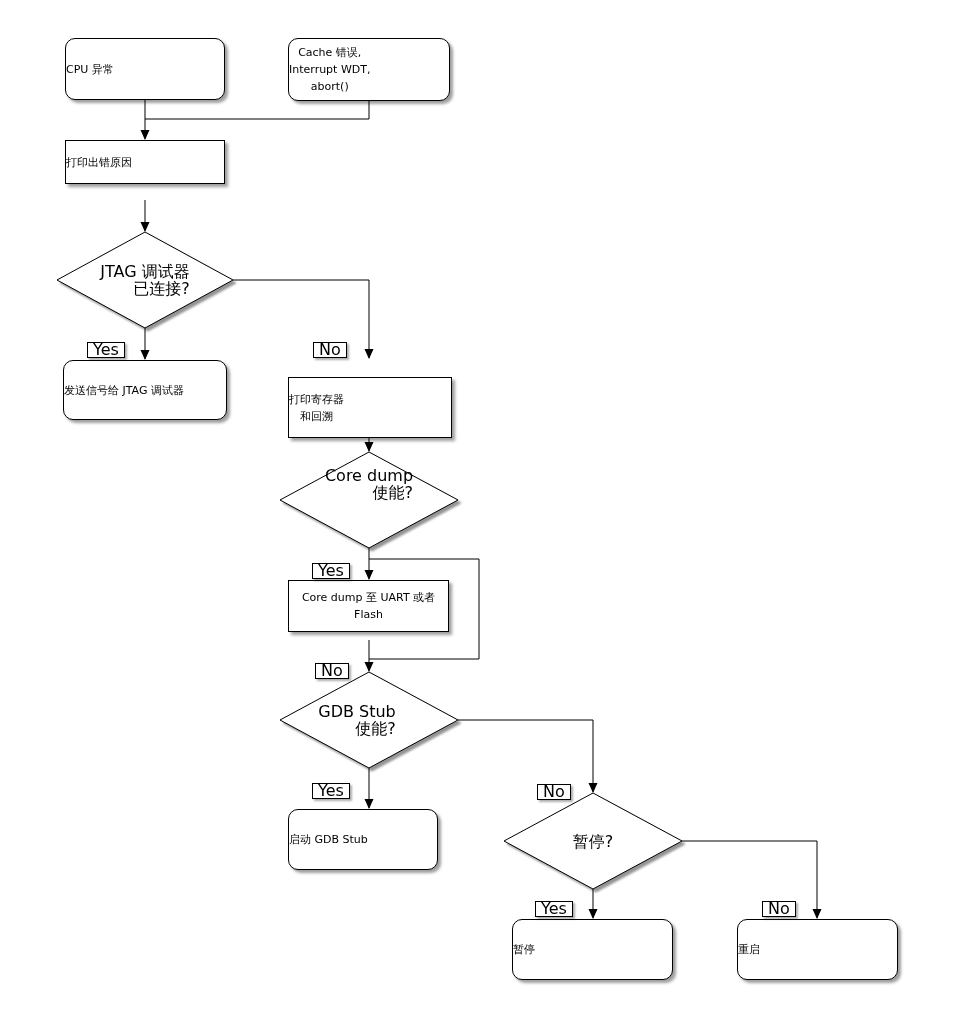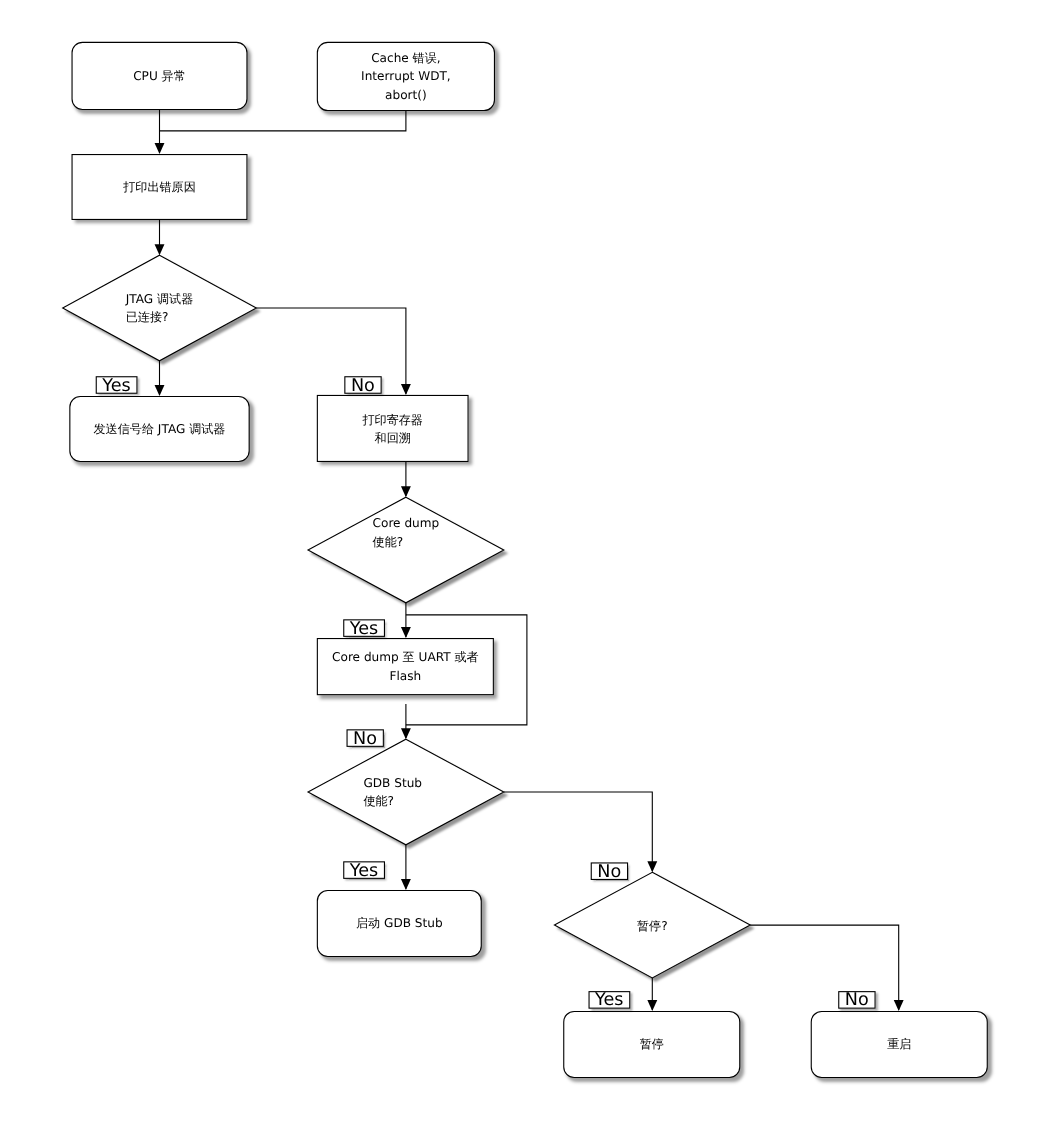--- a/index.html
+++ b/index.html
@@ -3,30 +3,30 @@
 <meta charset="utf-8">
 <style>
   html,body{margin:0;padding:0;background:#ffffff;}
   .canvas{
     position:relative;width:960px;height:1020px;background:#ffffff;
     font-family:"DejaVu Sans","Liberation Sans",sans-serif;overflow:hidden;
   }
   .layer{position:absolute;left:0;top:0;}
   .node{
     position:absolute;box-sizing:border-box;background:#ffffff;border:1px solid #000;
-    display:flex;align-items:center;justify-content:center;text-align:center;
+    display:flex;align-items:center;justify-content:flex-start;text-align:center;
     box-shadow:3px 3px 3px rgba(0,0,0,0.38);
   }
   .node.terminator{border-radius:10px;}
   .node span{
     font-size:11px;line-height:17px;color:#000;white-space:pre-line;
   }
   .dlabel{
     position:absolute;display:flex;align-items:center;justify-content:center;
-    text-align:left;font-size:11px;line-height:17px;color:#000;white-space:pre-line;
+    text-align:right;font-size:16px;line-height:17px;color:#000;white-space:pre-line;
     pointer-events:none;
   }
   .badge{
     position:absolute;box-sizing:border-box;background:#ffffff;border:1px solid #000;
     font-size:16px;line-height:14px;height:16px;padding:0 5px;color:#000;
     box-shadow:2px 2px 2px rgba(0,0,0,0.32);
   }
 </style>
 </head>
 <body>
@@ -81,29 +81,29 @@
   <div class="node terminator" style="left:65px;top:38px;width:160px;height:62px">
     <span>CPU 异常</span>
   </div>
 
   <div class="node terminator" style="left:288px;top:38px;width:162px;height:63px">
     <span>Cache 错误,
 Interrupt WDT,
 abort()</span>
   </div>
 
-  <div class="node process" style="left:65px;top:140px;width:160px;height:60px">
+  <div class="node process" style="left:65px;top:140px;width:160px;height:44px">
     <span>打印出错原因</span>
   </div>
 
   <div class="node terminator" style="left:63px;top:360px;width:164px;height:60px">
     <span>发送信号给 JTAG 调试器</span>
   </div>
 
-  <div class="node process" style="left:288px;top:359px;width:138px;height:61px">
+  <div class="node process" style="left:288px;top:377px;width:164px;height:61px">
     <span>打印寄存器
 和回溯</span>
   </div>
 
   <div class="node process" style="left:288px;top:580px;width:161px;height:52px">
     <span>Core dump 至 UART 或者 Flash</span>
   </div>
 
   <div class="node terminator" style="left:288px;top:809px;width:150px;height:61px">
     <span>启动 GDB Stub</span>

